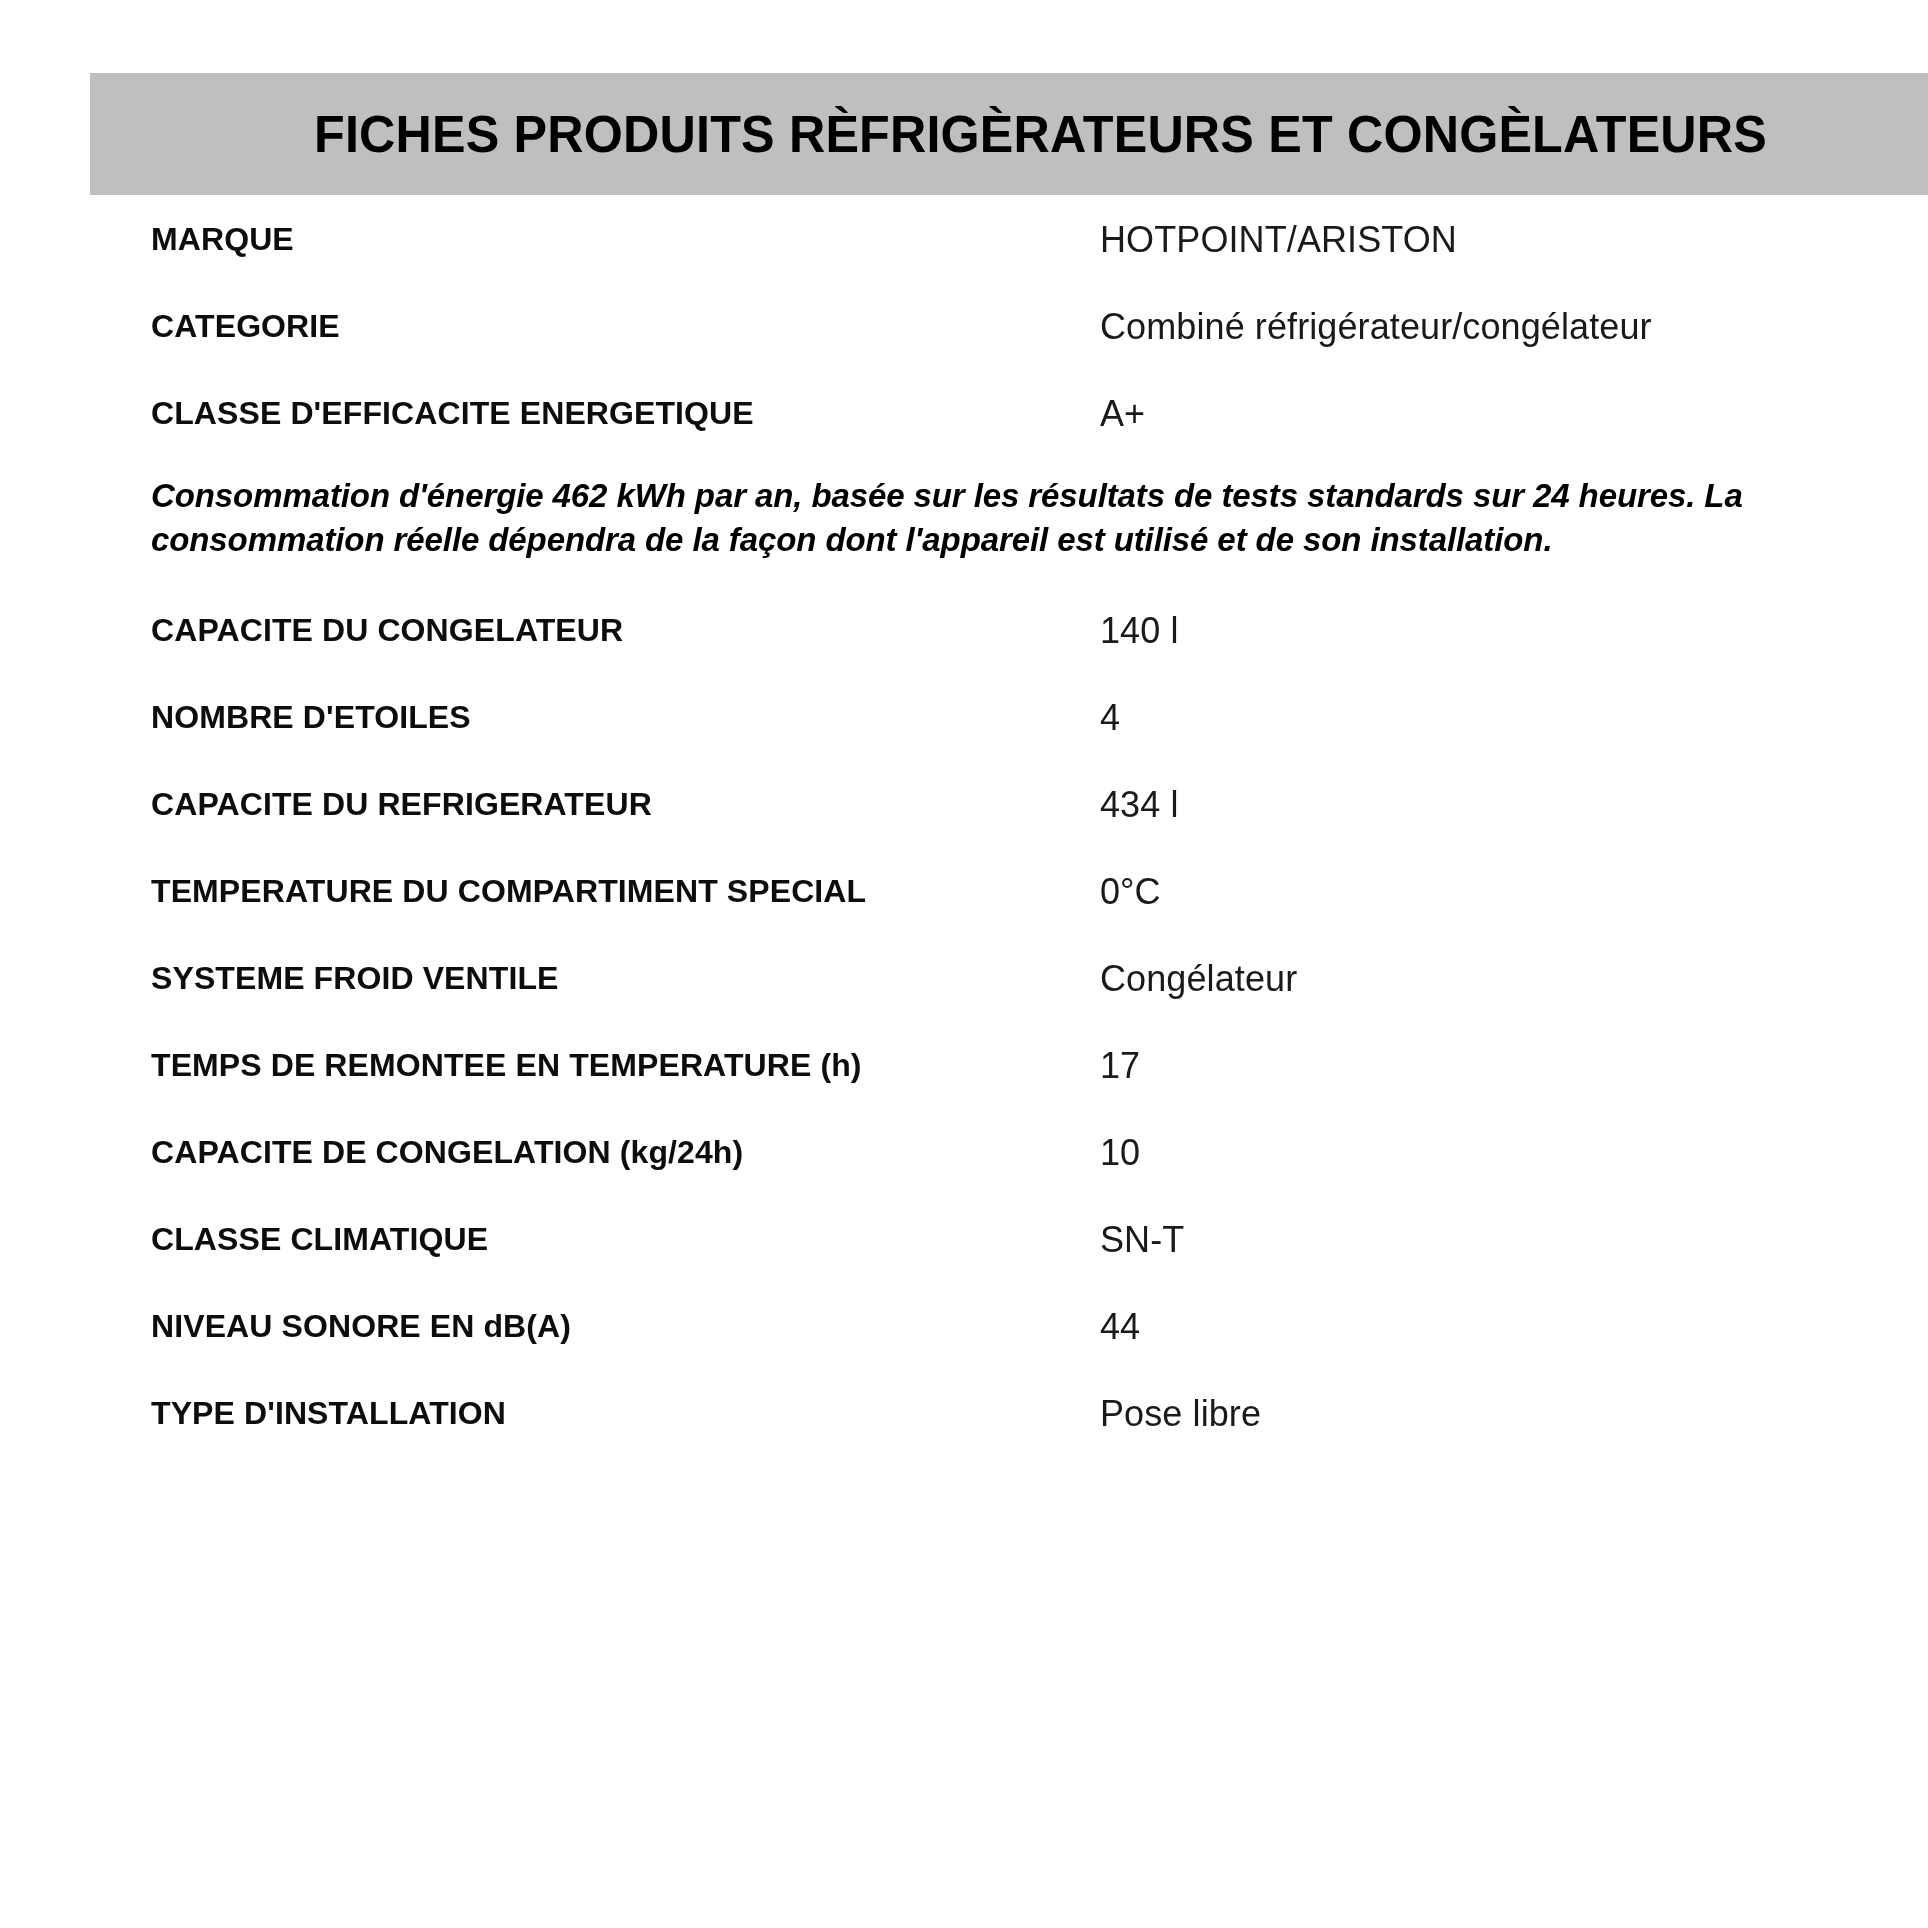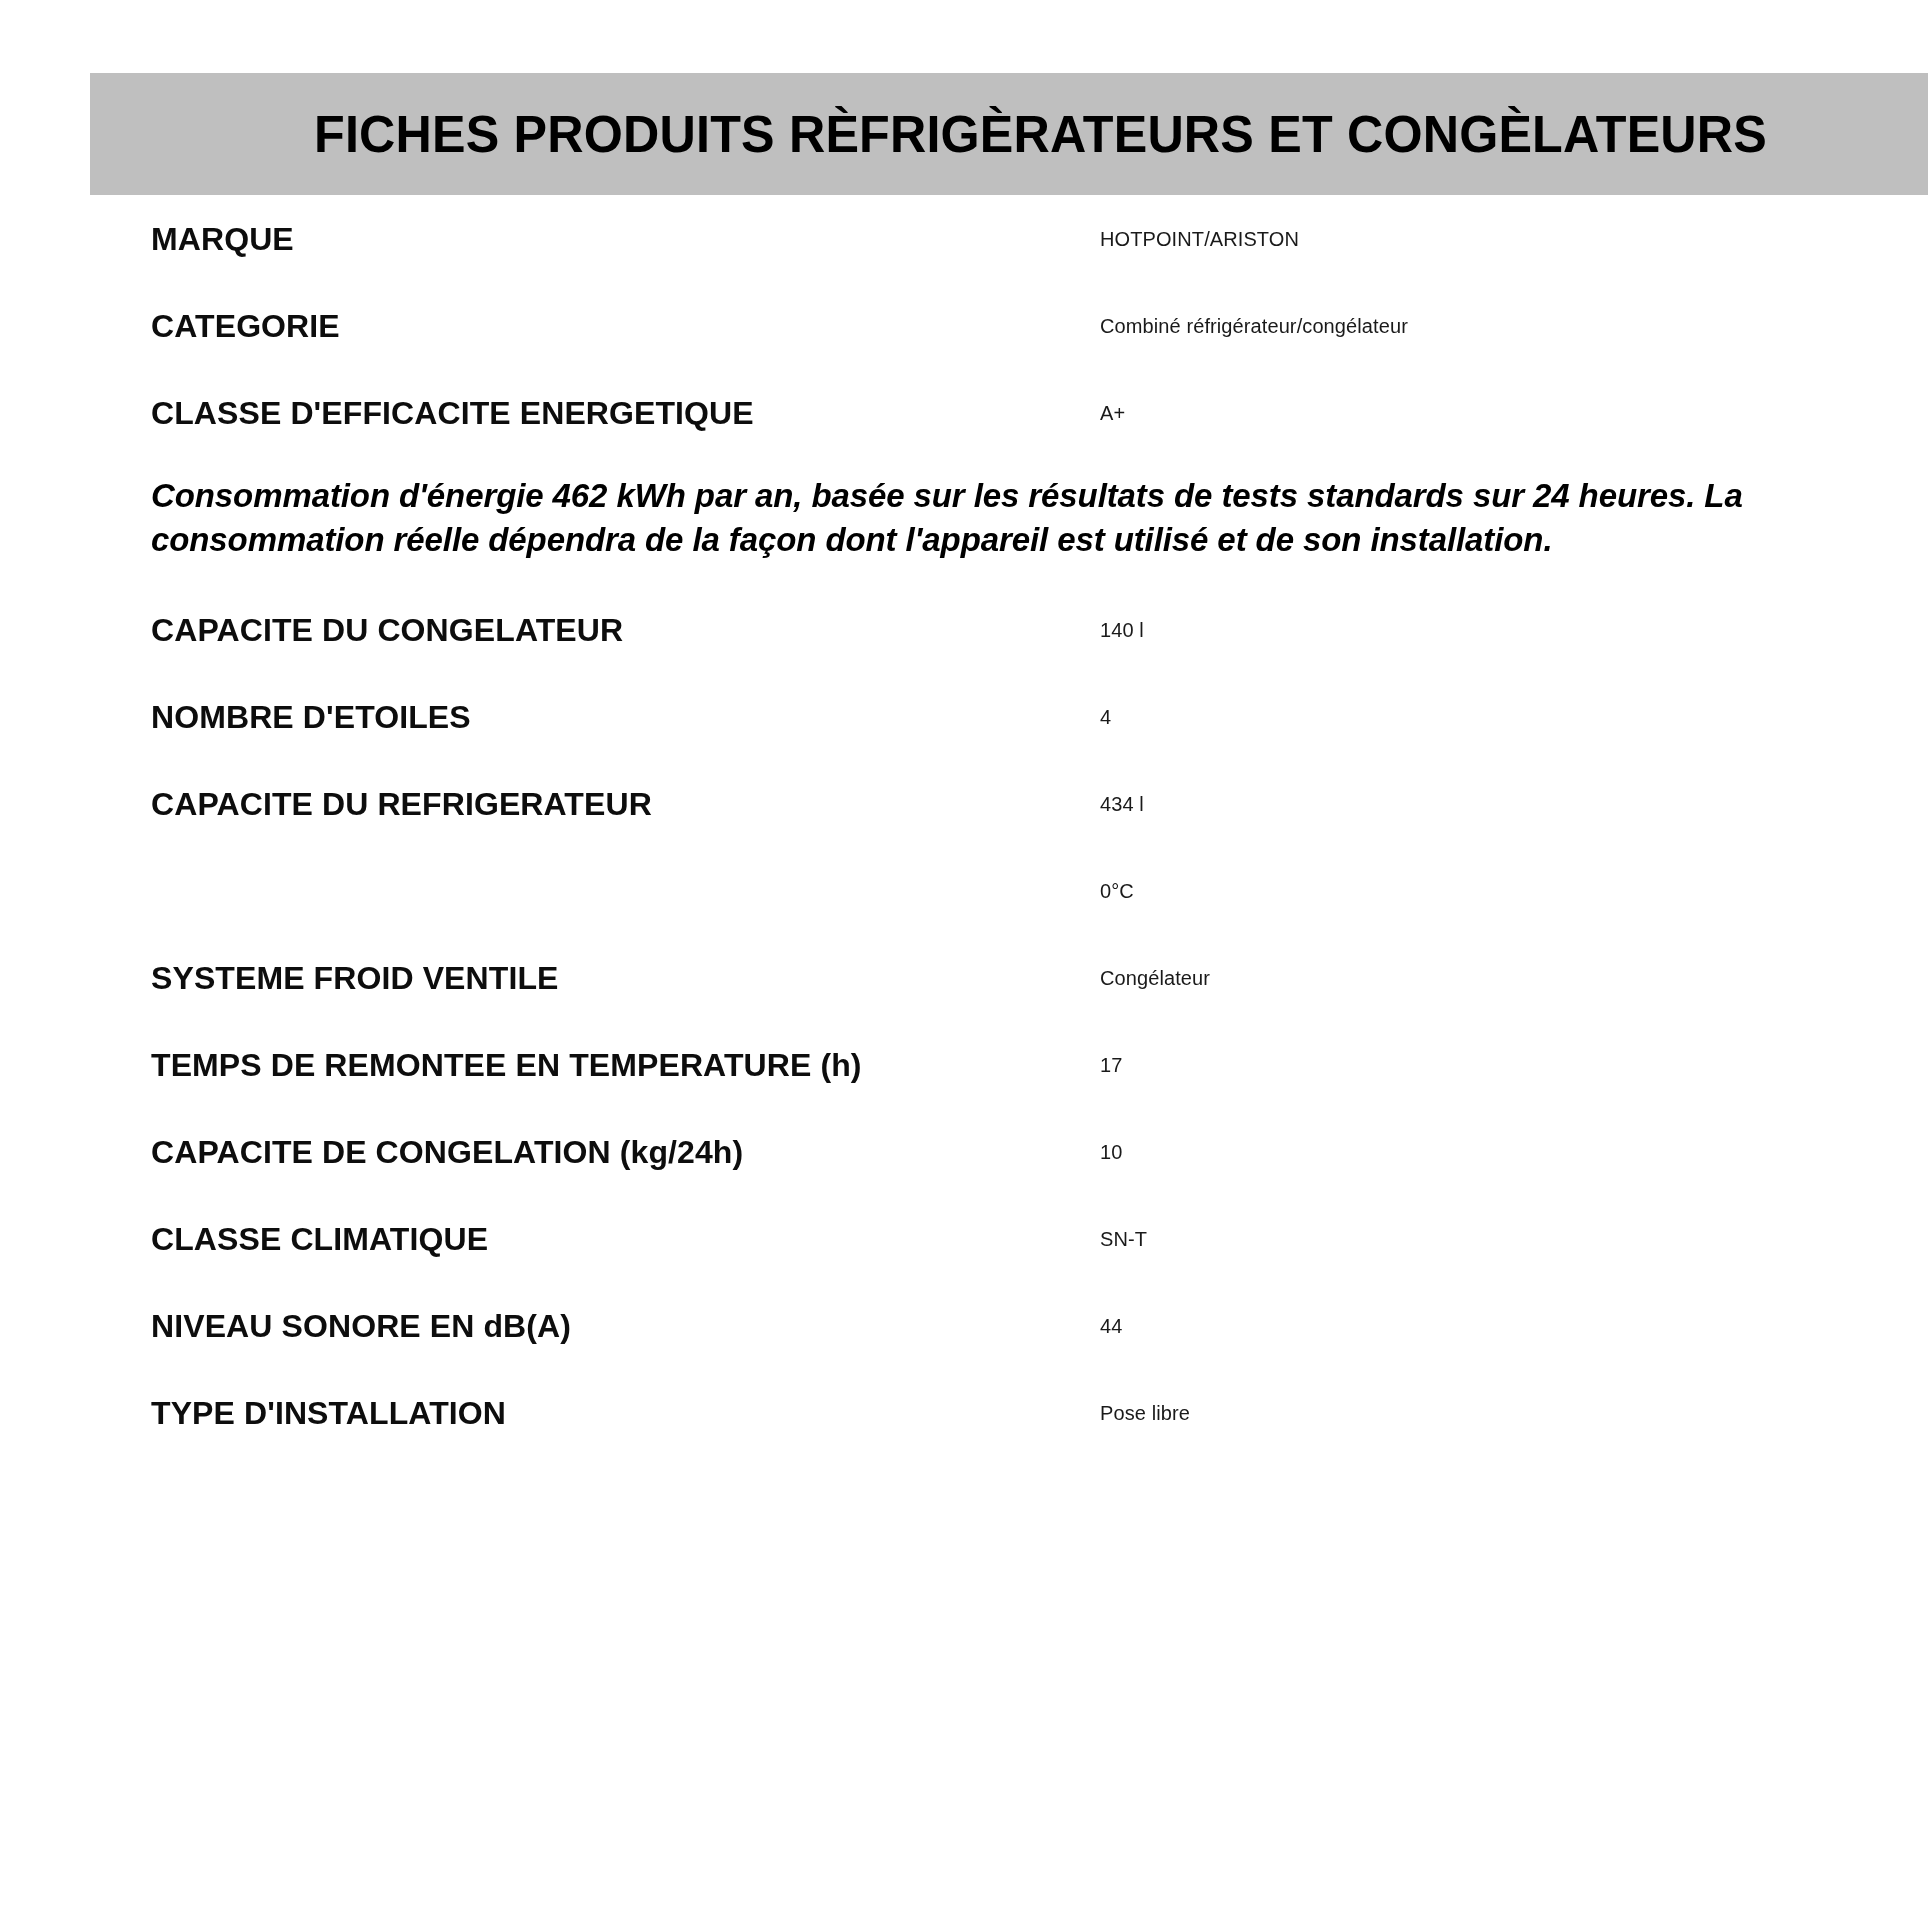--- a/index.html
+++ b/index.html
@@ -66,21 +66,21 @@
     left: 111px;
     font-size: 32px;
     font-weight: bold;
     letter-spacing: 0.1px;
     white-space: nowrap;
     color: #0d0d0d;
   }
   .row .value {
     position: absolute;
     left: 1060px;
-    font-size: 20px;
+    font-size: 36px;
     font-weight: normal;
     letter-spacing: 0.1px;
     white-space: nowrap;
     color: #1a1a1a;
   }
 
   
   .note {
     position: relative;
     padding: 0 124px 0 111px;
@@ -133,20 +133,21 @@
     </div>
     <div class="row">
       <span class="label">NOMBRE D'ETOILES</span>
       <span class="value">4</span>
     </div>
     <div class="row">
       <span class="label">CAPACITE DU REFRIGERATEUR</span>
       <span class="value">434 l</span>
     </div>
     <div class="row">
+      <span class="label">TEMPERATURE DU COMPARTIMENT SPECIAL</span>
       <span class="value">0°C</span>
     </div>
     <div class="row">
       <span class="label">SYSTEME FROID VENTILE</span>
       <span class="value">Congélateur</span>
     </div>
     <div class="row">
       <span class="label">TEMPS DE REMONTEE EN TEMPERATURE (h)</span>
       <span class="value">17</span>
     </div>

